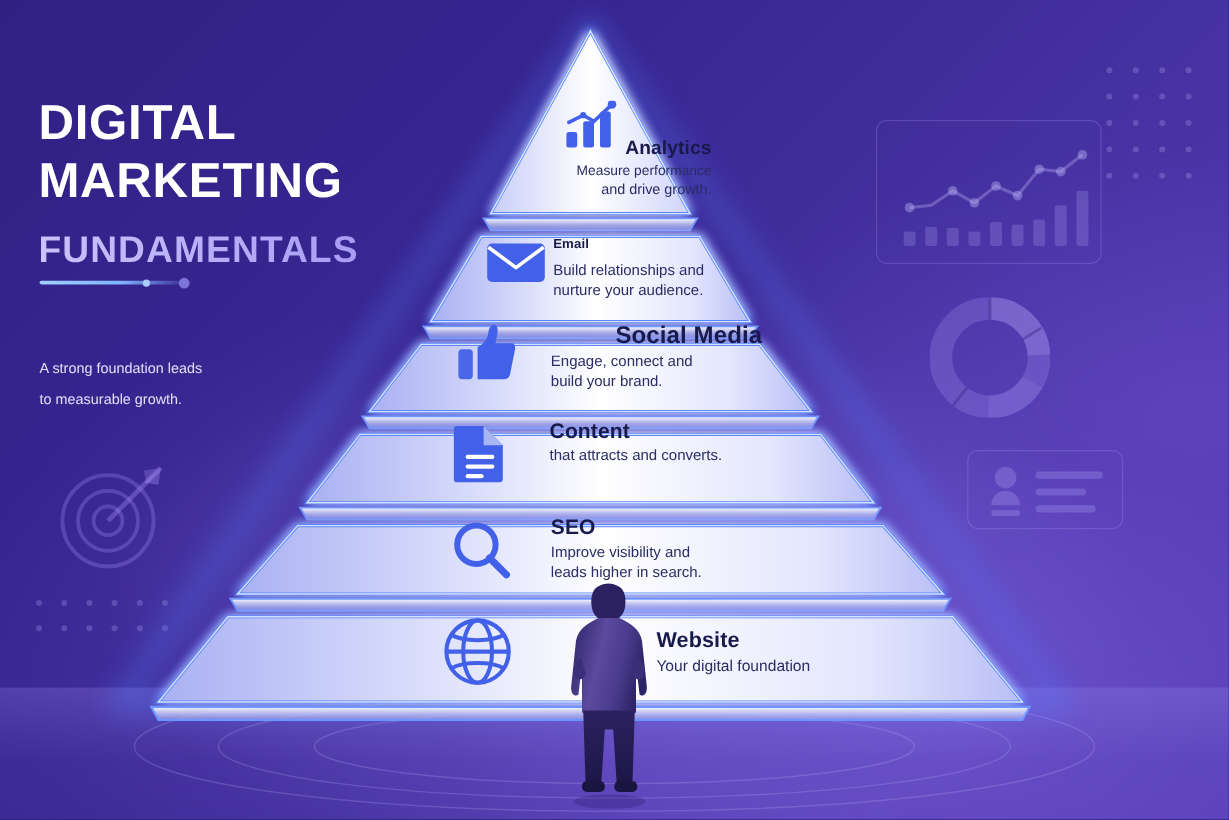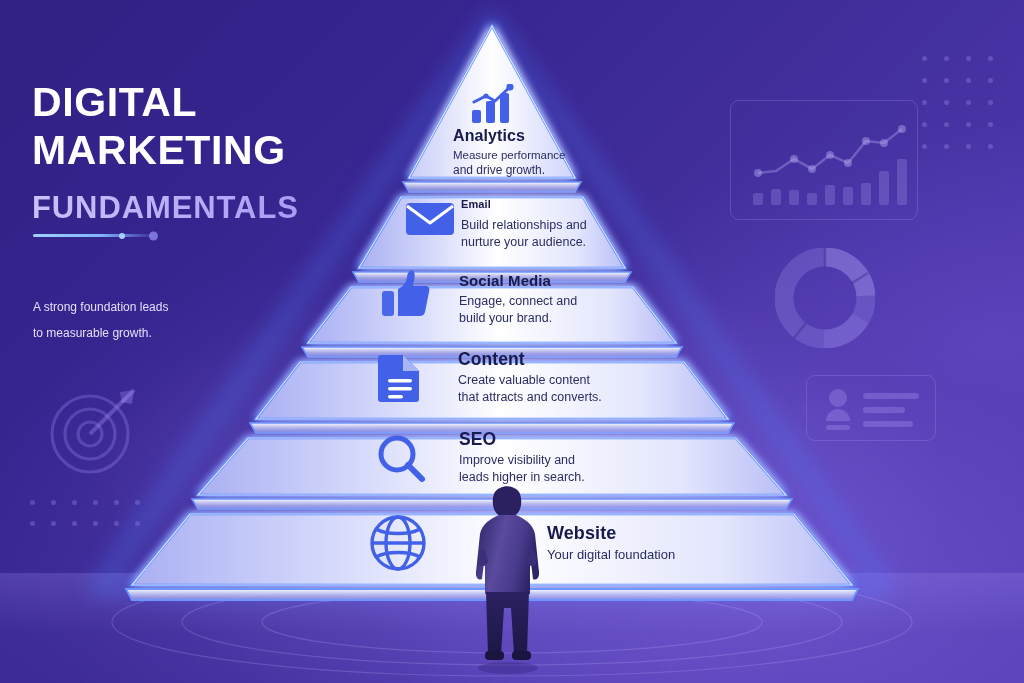--- a/index.html
+++ b/index.html
@@ -285,41 +285,40 @@
   <svg class="ticon" style="left:369px;top:514px;width:58px;height:58px;" viewBox="0 0 58 58">
     <g fill="none" stroke="#4261e8" stroke-width="3.4">
       <circle cx="29" cy="29" r="26"></circle>
       <ellipse cx="29" cy="29" rx="12" ry="26"></ellipse>
       <line x1="3" y1="29" x2="55" y2="29"></line>
       <path d="M7 15 C17 21 41 21 51 15"></path>
         <path d="M7 43 C17 37 41 37 51 43"></path>
     </g>
   </svg>
 
-  <div class="lbl" style="position:absolute;left:453px;top:126px;width:140px;text-align:left;z-index:7;">
+  <div class="lbl" style="position:absolute;left:453px;top:114px;width:140px;text-align:right;z-index:7;">
     <div class="tname" style="font-size:16px;line-height:20px;">Analytics</div>
     <div class="tdesc" style="font-size:11.5px;line-height:15px;margin-top:2px;">Measure performance</div>
     <div class="tdesc" style="font-size:12px;line-height:15px;">and drive growth.</div>
   </div>
 
   <div class="lbl" style="position:absolute;left:461px;top:193px;width:220px;z-index:7;">
     <div class="tname" style="font-size:11px;line-height:22px;">Email</div>
     <div class="tdesc" style="font-size:12.5px;line-height:16.5px;margin-top:2px;">Build relationships and</div>
     <div class="tdesc" style="font-size:12.5px;line-height:16.5px;">nurture your audience.</div>
   </div>
 
   <div class="lbl" style="position:absolute;left:459px;top:269px;width:230px;z-index:7;">
-    <div class="tname" style="font-size:15px;line-height:23px;">Social Media</div>
+    <div class="tname" style="font-size:20px;line-height:23px;text-align:center;">Social Media</div>
     <div class="tdesc" style="font-size:12.5px;line-height:16.5px;margin-top:1px;">Engage, connect and</div>
     <div class="tdesc" style="font-size:12.5px;line-height:16.5px;">build your brand.</div>
   </div>
 
   <div class="lbl" style="position:absolute;left:458px;top:348px;width:240px;z-index:7;">
     <div class="tname" style="font-size:17.5px;line-height:23px;">Content</div>
-    <div class="tdesc" style="font-size:12.5px;line-height:16.5px;margin-top:1px;">Create valuable content</div>
     <div class="tdesc" style="font-size:12.5px;line-height:16.5px;">that attracts and converts.</div>
   </div>
 
   <div class="lbl" style="position:absolute;left:459px;top:428px;width:230px;z-index:7;">
     <div class="tname" style="font-size:17.5px;line-height:23px;">SEO</div>
     <div class="tdesc" style="font-size:12.5px;line-height:16.5px;margin-top:1px;">Improve visibility and</div>
     <div class="tdesc" style="font-size:12.5px;line-height:16.5px;">leads higher in search.</div>
   </div>
 
   <div class="lbl" style="position:absolute;left:547px;top:521px;width:250px;z-index:10;">

